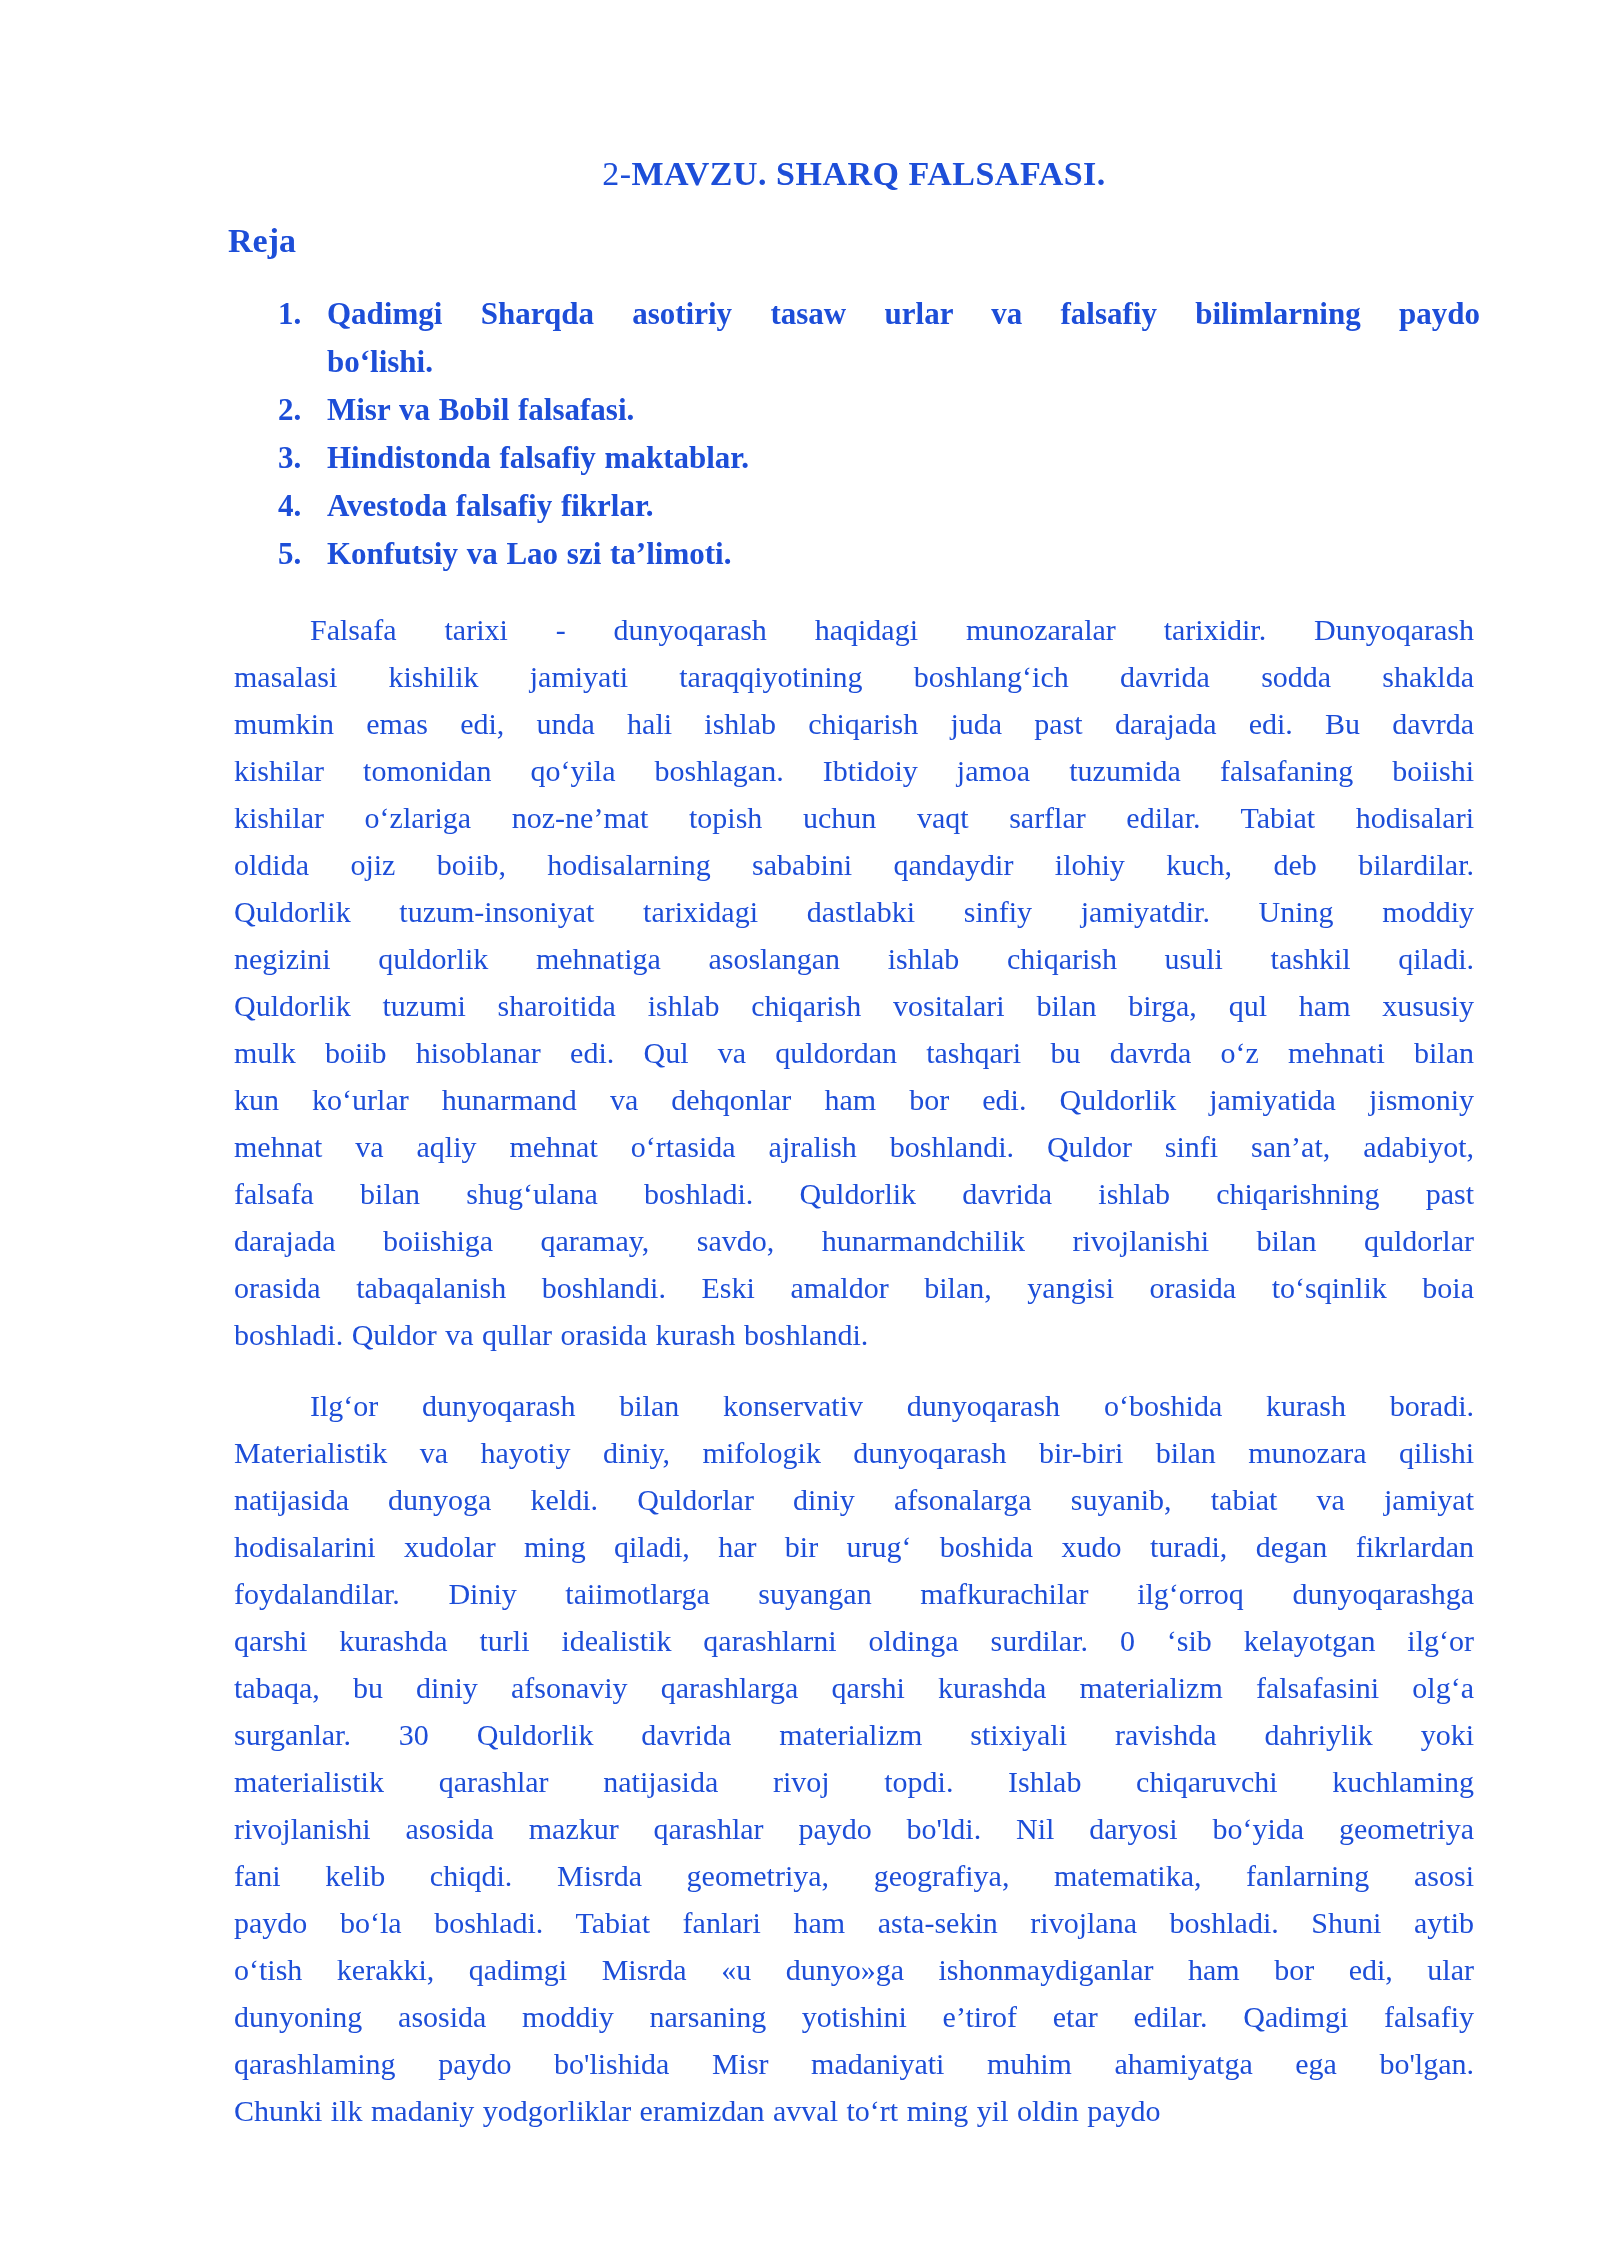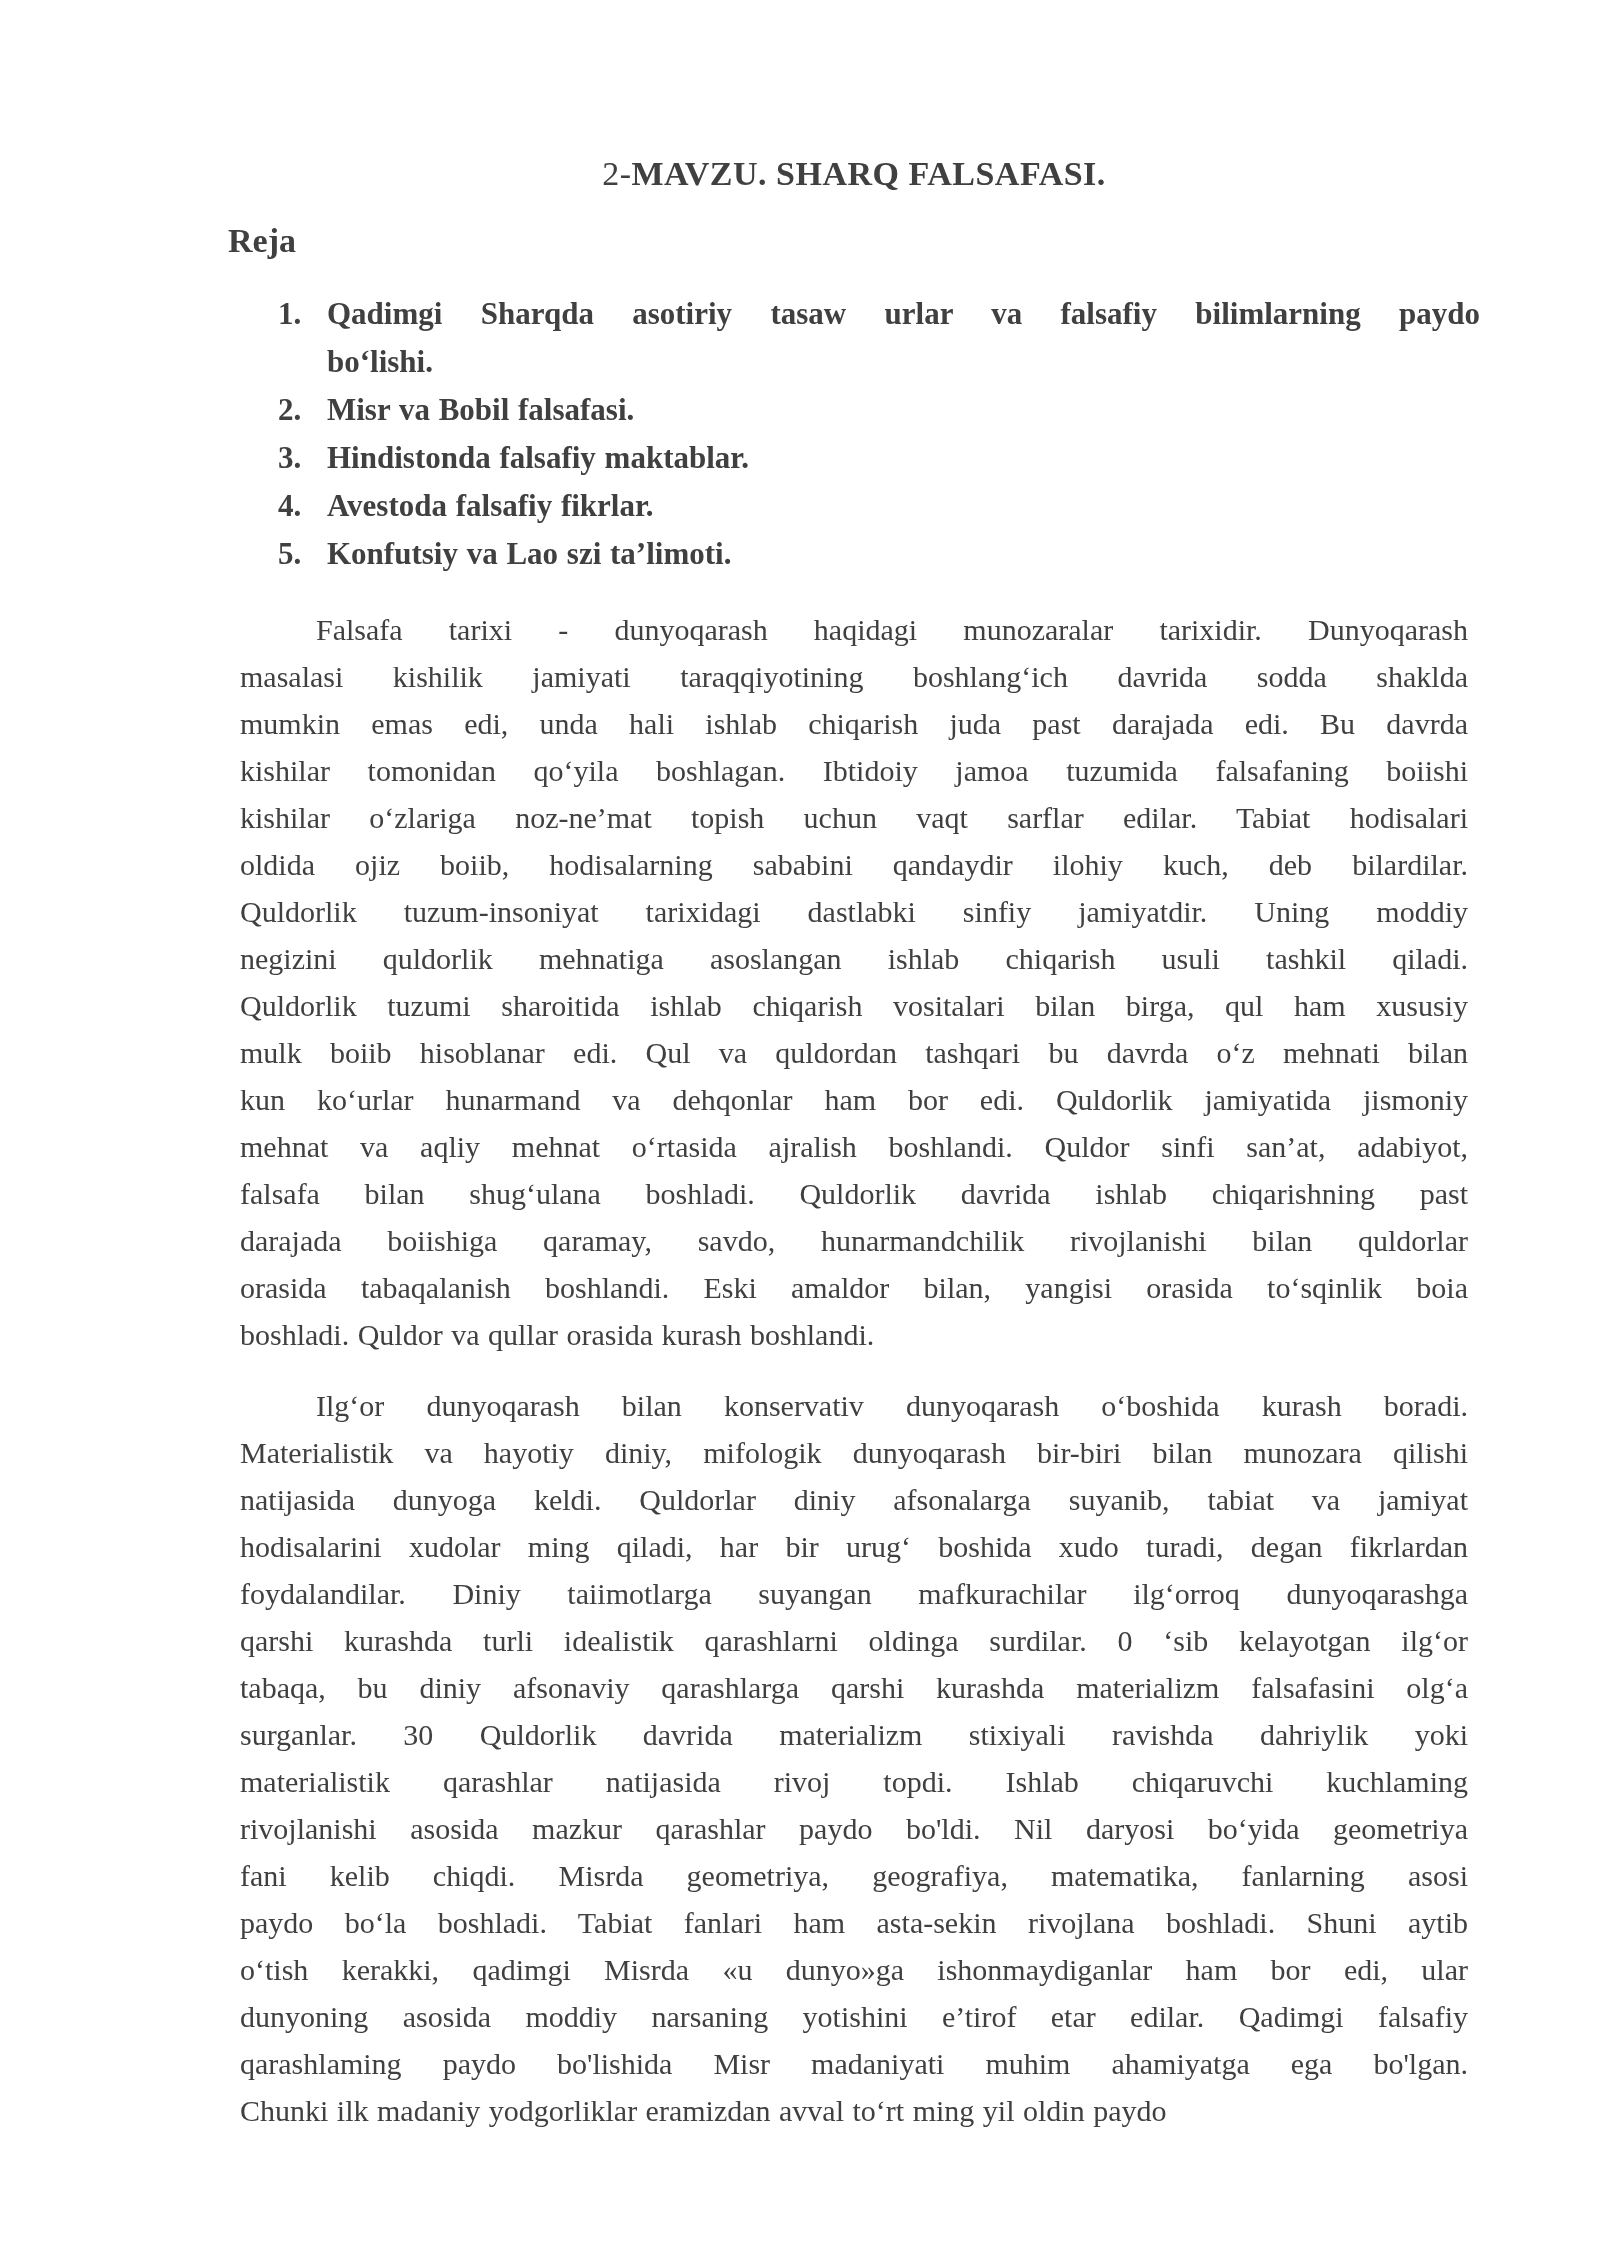--- a/index.html
+++ b/index.html
@@ -5,21 +5,21 @@
   html, body {
     margin: 0;
     padding: 0;
     background: #ffffff;
   }
   .page {
     position: relative;
     width: 1600px;
     height: 2262px;
     background: #ffffff;
-    color: #404040;
+    color: #1d4ed8;
     font-family: "Liberation Serif", "DejaVu Serif", serif;
     overflow: hidden;
   }
   .content {
     position: absolute;
     left: 228px;
     top: 150px;
     width: 1252px;
   }
   .title {
@@ -55,21 +55,21 @@
     line-height: 48px;
   }
   .plan-item .line {
     line-height: 48px;
   }
   .paragraphs {
     margin-top: 28px;
     font-size: 30px;
   }
   .para {
-    margin: 12px;
+    margin: 6px;
     padding: 0;
   }
   .para + .para {
     margin-top: 24px;
   }
   .line {
     line-height: 47px;
     text-align: justify;
     text-align-last: justify;
     word-spacing: 1px;

